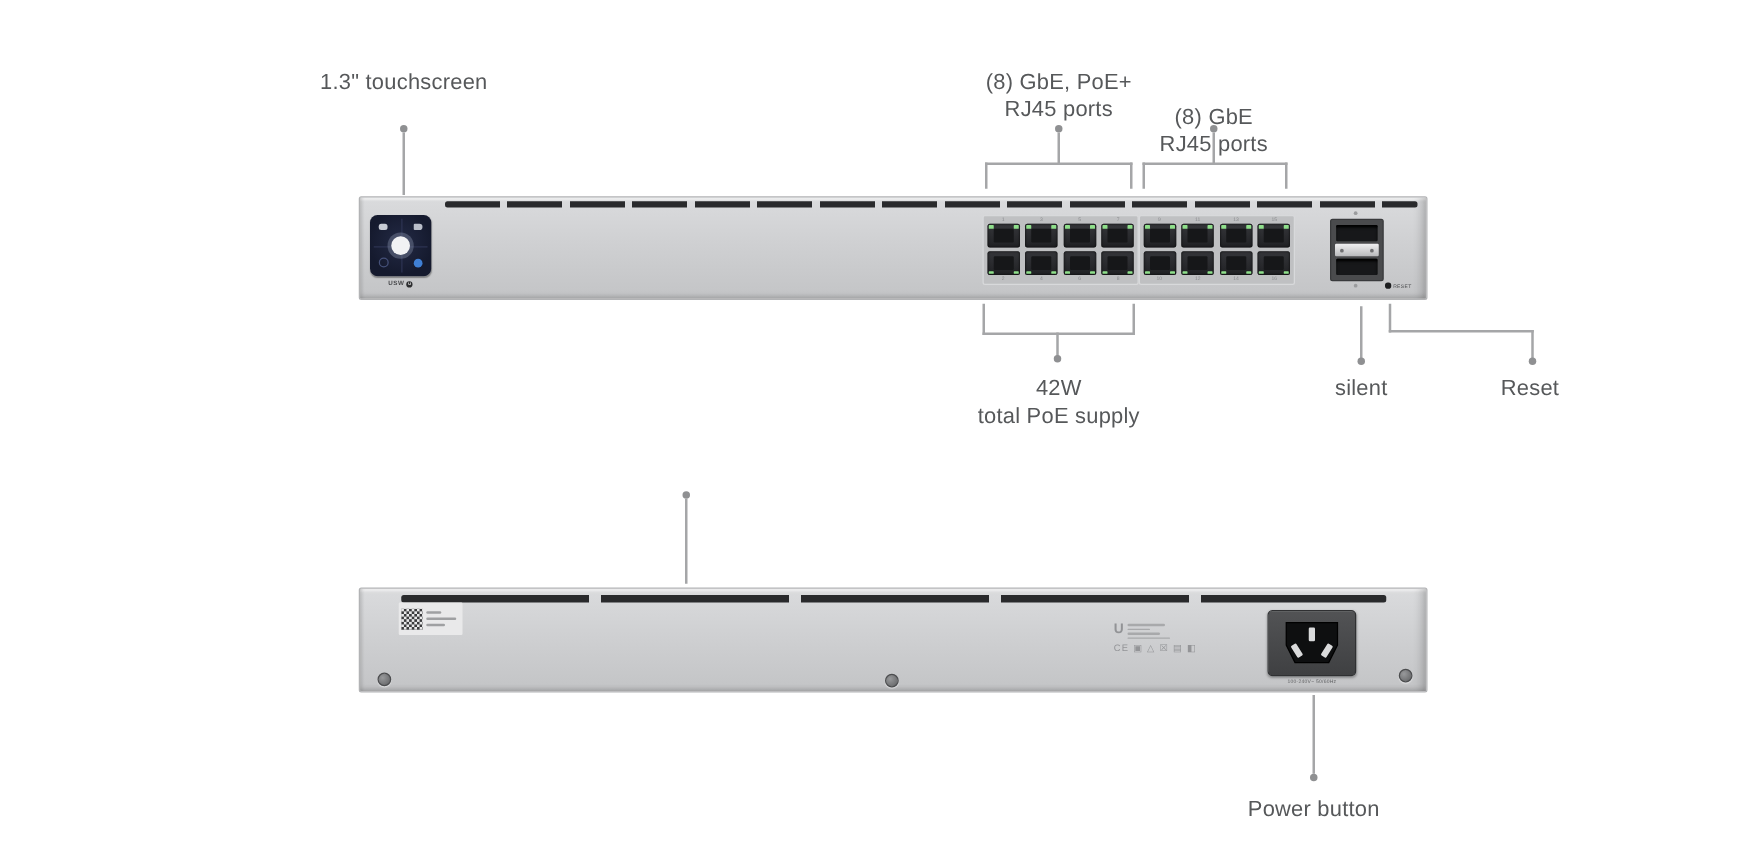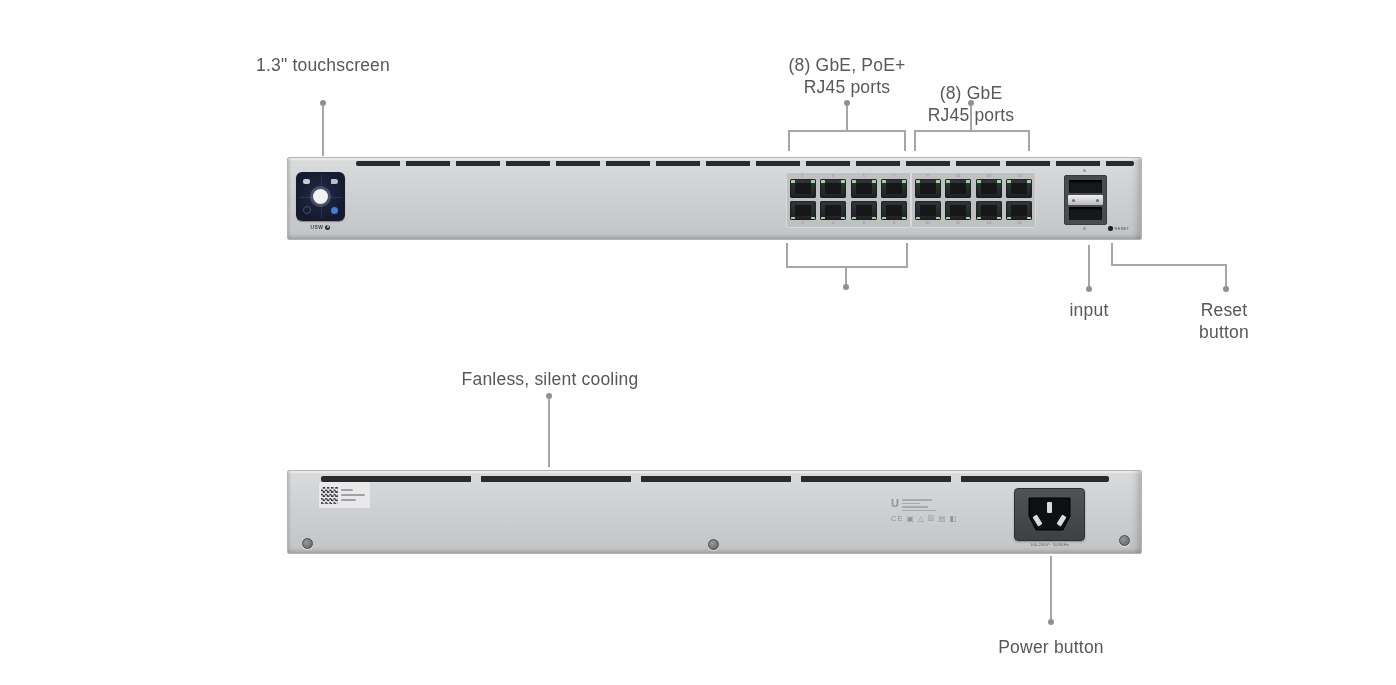--- a/index.html
+++ b/index.html
@@ -300,39 +300,39 @@
   <div class="co-line" style="left:970px;top:106px;height:25px;"></div>
   <div class="co-hline" style="left:914px;top:130px;width:116px;"></div>
   <div class="co-line" style="left:914px;top:130px;height:21px;"></div>
   <div class="co-line" style="left:1028px;top:130px;height:21px;"></div>
 
   <div class="co-line" style="left:786px;top:243px;height:25px;"></div>
   <div class="co-line" style="left:906px;top:243px;height:25px;"></div>
   <div class="co-hline" style="left:786px;top:266px;width:122px;"></div>
   <div class="co-line" style="left:845px;top:266px;height:20px;"></div>
   <span class="co-dot" style="left:843px;top:284px;"></span>
+  <div class="co-text" style="left:697px;top:299px;width:300px;">
+    <div>42W</div>
+    <div>total PoE supply</div>
+  </div>
 
   <div class="co-line" style="left:1088px;top:245px;height:43px;"></div>
   <span class="co-dot" style="left:1086px;top:286px;"></span>
   <div class="co-text" style="left:989px;top:299px;width:200px;">
-    <div>input</div>
+    <div>silent</div>
   </div>
 
   <div class="co-line" style="left:1111px;top:243px;height:23px;"></div>
   <div class="co-hline" style="left:1111px;top:264px;width:116px;"></div>
   <div class="co-line" style="left:1225px;top:264px;height:24px;"></div>
   <span class="co-dot" style="left:1223px;top:286px;"></span>
   <div class="co-text" style="left:1124px;top:299px;width:200px;">
     <div>Reset</div>
-    <div>button</div>
-  </div>
-
-  <div class="co-text" style="left:400px;top:368px;width:300px;">
-    <div>Fanless, silent cooling</div>
-  </div>
+  </div>
+
   <span class="co-dot" style="left:546px;top:393px;"></span>
   <div class="co-line" style="left:548px;top:399px;height:68px;"></div>
 
   <div class="co-line" style="left:1050px;top:556px;height:63px;"></div>
   <span class="co-dot" style="left:1048px;top:619px;"></span>
   <div class="co-text" style="left:951px;top:636px;width:200px;">
     <div>Power button</div>
   </div>
 
 </div>

